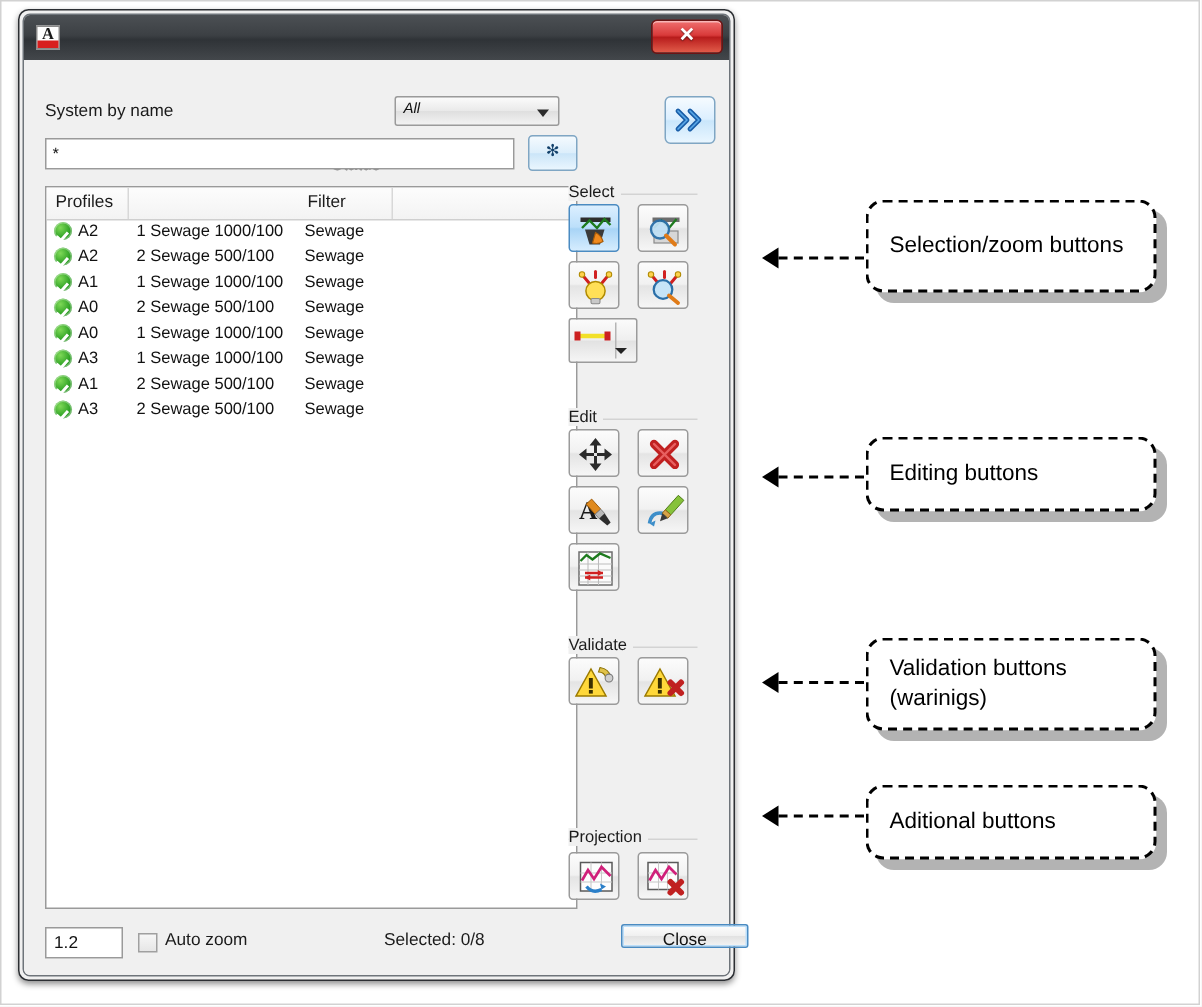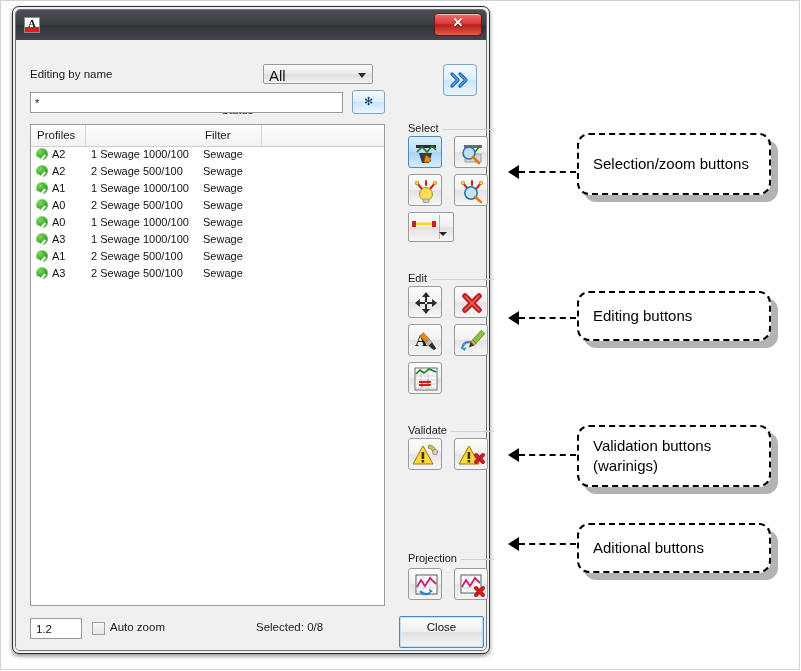--- a/index.html
+++ b/index.html
@@ -71,21 +71,21 @@
   .lbl{font-size:11.5px;color:#1b1b1b;}
   .filter-label{position:absolute;left:14px;top:28px;}
   .status-label{position:absolute;left:205px;top:28px;margin-top:36px;}
   .status-select{
     position:absolute;left:247px;top:24px;width:110px;height:20px;
     border:1px solid #9a9a9a;border-radius:2px;box-sizing:border-box;
     background:linear-gradient(to bottom,#fbfbfb 0%,#eaeaea 48%,#dfdfdf 52%,#f2f2f2 100%);
     cursor:pointer;
   }
   .status-select .val{
-    position:absolute;left:5px;top:2px;font-size:15px;color:#111;
+    position:absolute;left:5px;top:2px;font-size:10px;color:#111;font-style:italic;
   }
   .status-select .caret{
     position:absolute;right:6px;top:8px;width:0;height:0;
     border-left:4px solid transparent;border-right:4px solid transparent;
     border-top:5px solid #2b2b2b;
   }
   .filter-input{
     position:absolute;left:14px;top:52px;width:313px;height:21px;
     background:#ffffff;border:1px solid #9a9a9a;box-sizing:border-box;
     font-size:11px;color:#111;padding:3px 4px;font-family:"Liberation Sans",sans-serif;
@@ -133,21 +133,21 @@
     position:absolute;left:5px;top:2px;width:12px;height:12px;border-radius:50%;
     background:radial-gradient(circle at 35% 32%,#7ed957 0%,#2fa225 58%,#1c7a18 100%);
     box-shadow:inset 0 0 0 1px rgba(255,255,255,.35);
   }
   .ok-icon:after{
     content:"";position:absolute;left:3px;top:5px;width:3px;height:6px;
     border:solid #ffffff;border-width:0 2px 2px 0;transform:rotate(42deg);
   }
 
   
-  .grp{position:absolute;left:392px;width:86px;}
+  .grp{position:absolute;left:363px;width:86px;}
   .grp-title{
     position:absolute;left:0;top:0;font-size:11px;color:#1b1b1b;
     background:#f0f0f0;padding-right:4px;z-index:2;
   }
   .grp-line{
     position:absolute;left:0;right:0;top:7px;height:1px;background:#d3d3d3;
   }
   .grp-body{position:absolute;left:0;top:14px;}
 
   .tb{
@@ -184,21 +184,21 @@
     font-size:11.5px;color:#111;padding:2px 5px;font-family:"Liberation Sans",sans-serif;
   }
   .chk-box{
     position:absolute;left:76px;top:582px;width:13px;height:13px;
     background:linear-gradient(to bottom,#f7f7f7,#e6e6e6);
     border:1px solid #a0a0a0;box-sizing:border-box;cursor:pointer;
   }
   .chk-label{position:absolute;left:94px;top:581px;font-size:11.5px;color:#1b1b1b;text-align:right;}
   .sel-status{position:absolute;left:240px;top:581px;font-size:11.5px;color:#1b1b1b;}
   .close-action{
-    position:absolute;left:383px;top:576px;width:85px;height:32px;
+    position:absolute;left:398px;top:576px;width:85px;height:16px;
     border:1px solid #4a8bc2;border-radius:2px;box-sizing:border-box;
     background:linear-gradient(to bottom,#fdfdfd 0%,#f0f0f0 48%,#e2e2e2 52%,#f4f4f4 100%);
     box-shadow:0 0 0 1px #bcdffa inset;
     cursor:pointer;
   }
   .close-action .t{
     position:absolute;left:0;top:4px;width:100%;text-align:center;
     font-size:11.5px;color:#111;
   }
 
@@ -237,21 +237,21 @@
       <div class="a-glyph">A</div>
           <div class="redbar"></div>
     </div>
     <div class="close-btn">
       <div class="x">✕</div>
     </div>
   </div>
 
   <div class="client">
 
-    <div class="lbl filter-label">Editing by name</div>
+    <div class="lbl filter-label">System by name</div>
     <div class="lbl status-label">Status</div>
 
     <div class="status-select">
       <div class="val">All</div>
       <div class="caret"></div>
     </div>
 
     <input class="filter-input" type="text" value="*" style="">
 
     <div class="star-btn">

